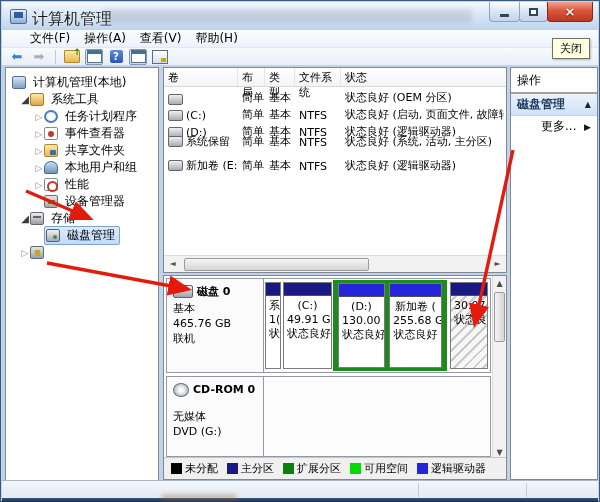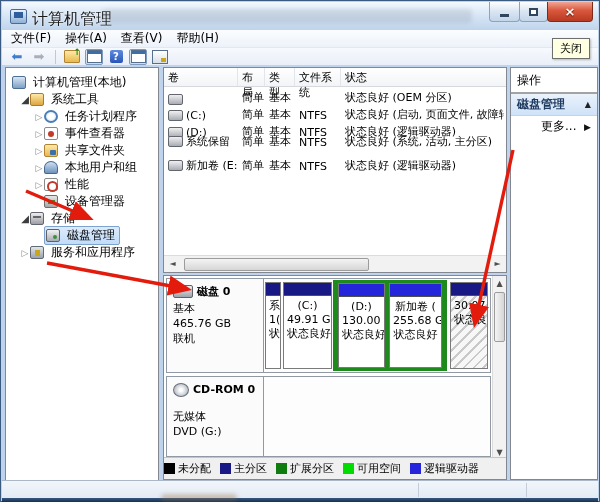--- a/index.html
+++ b/index.html
@@ -15,21 +15,21 @@
   .smudge.b{left:160px;top:493px;width:76px;height:7px;background:rgba(150,105,60,0.35);}
   .winbtns{position:absolute;top:1px;right:6px;display:flex;}
   .wbtn{height:19px;border:1px solid #8DA2BC;border-top:none;background:linear-gradient(#FDFEFF,#D9E5F2 50%,#C3D5EA);display:flex;align-items:center;justify-content:center;border-radius:0 0 4px 4px;margin-left:-1px;position:relative;}
   .wbtn.min{width:29px;} .wbtn.max{width:27px;} 
   .wbtn.close{width:44px;background:linear-gradient(#F2A492,#D9573C 45%,#B83A22);border-color:#7E2A1A;}
   .glyph-min{width:9px;height:3px;background:#30455E;margin-top:7px;}
   .glyph-max{width:9px;height:8px;border:2px solid #30455E;box-sizing:border-box;background:#fff;}
   .glyph-close{color:#fff;font-weight:bold;font-size:13px;text-shadow:0 1px 1px #5A1408;line-height:1;}
   .tooltip{position:absolute;left:551px;top:37px;background:#FFFFE1;border:1px solid #6E6E6E;padding:2px 7px;font-size:11px;z-index:60;box-shadow:1px 1px 2px rgba(0,0,0,.25);}
   
-  .menubar{position:absolute;left:1px;right:1px;top:29px;height:17px;background:linear-gradient(#FBFDFF,#EDF2FA);border-bottom:1px solid #E2E8F2;display:flex;align-items:center;padding-left:2px;}
+  .menubar{position:absolute;left:1px;right:1px;top:29px;height:17px;background:linear-gradient(#FBFDFF,#EDF2FA);border-bottom:1px solid #E2E8F2;display:flex;align-items:center;padding-left:21px;}
   .menu-item{padding:1px 7px;}
   .toolbar{position:absolute;left:1px;right:1px;top:47px;height:17px;background:linear-gradient(#F7FAFD,#E9EFF8);border-bottom:1px solid #C8D3E2;display:flex;align-items:center;padding-left:6px;gap:4px;}
   .tsep{width:1px;height:14px;background:#C0C9D6;margin:0 3px;}
   .tbtn{width:18px;height:16px;display:flex;align-items:center;justify-content:center;position:relative;}
   .tbtn.pressed{border:1px solid #7E9BBF;background:linear-gradient(#DDE9F6,#C9DCF1);border-radius:2px;box-sizing:border-box;}
   .arr{font-size:13px;line-height:1;}
   .arr.back{color:#3F7ECE;} .arr.fwd{color:#A9AFB8;}
   .ic-folder{width:14px;height:11px;background:linear-gradient(#FFE9A8,#E8B94E);border:1px solid #B08430;border-radius:1px;position:relative;}
   .ic-folder:after{content:"↑";position:absolute;right:-2px;top:-4px;color:#1E8A1E;font-size:9px;font-weight:bold;}
   .ic-window{width:13px;height:11px;border:1px solid #55708F;background:#fff;position:relative;}
@@ -79,21 +79,21 @@
   .pblock{position:absolute;top:3px;bottom:3px;border:1px solid #7A7A7A;background:#fff;box-sizing:border-box;overflow:hidden;}
   .pbar{height:12px;border-bottom:1px solid #4E4E4E;}
   .bar-navy{background:#191985;} .bar-blue{background:#2525DC;}
   .ptext{padding:3px 3px 0;font-size:11px;line-height:14px;white-space:nowrap;text-align:center;}
   .hatch{background:repeating-linear-gradient(135deg,#F7F7F7 0 5px,#C9C9C9 5px 7px);}
   .extframe{position:absolute;top:1px;bottom:1px;border:3px solid #1E8A1E;box-sizing:border-box;background:#1E8A1E;}
   .extframe .pblock{top:0;bottom:0;}
   .vscroll{position:absolute;right:0;top:0;width:14px;height:183px;background:#F2F2F2;border-left:1px solid #DCDCDC;box-sizing:border-box;}
   .vbtn{position:absolute;left:0;right:0;height:14px;color:#4E4E4E;font-size:8px;display:flex;align-items:center;justify-content:center;}
   .vthumb{position:absolute;left:1px;right:1px;top:16px;height:48px;background:linear-gradient(90deg,#F4F4F4,#D6D6D6);border:1px solid #9C9C9C;border-radius:2px;}
-  .legend{position:absolute;left:0;right:0;bottom:0;height:21px;background:#F0F0F0;border-top:1px solid #C5C5C5;display:flex;align-items:center;gap:9px;font-size:11px;white-space:nowrap;margin-top:18px;}
+  .legend{position:absolute;left:0;right:0;bottom:0;height:21px;background:#F0F0F0;border-top:1px solid #C5C5C5;display:flex;align-items:center;padding-left:7px;gap:9px;font-size:11px;white-space:nowrap;margin-top:18px;}
   .lg{display:flex;align-items:center;gap:3px;}
   .lsq{width:11px;height:11px;flex:none;}
   
   .actions-pane{position:absolute;left:509px;top:66px;width:88px;height:413px;background:#fff;border:1px solid #828790;box-sizing:border-box;}
   .act-title{padding:4px 6px 3px;border-bottom:2px solid #a3a3a3;}
   .act-group{height:21px;background:linear-gradient(#EAF2FC,#CFE2F7);border-bottom:1px solid #C2D4E8;display:flex;align-items:center;padding:0 6px;color:#1F3A5F;font-weight:bold;}
   .act-group .tri{margin-left:auto;font-size:8px;color:#222;font-weight:normal;}
   .act-more{height:21px;display:flex;align-items:center;padding:0 6px 0 30px;}
   .act-more .tri{margin-left:auto;font-size:9px;color:#111;}
   
@@ -203,21 +203,20 @@
       </div>
     <div class="trow" style="top:159px;left:38px">
         <span class="tsel">
           <span class="ticon i-diskm"></span>
           <span class="tlabel">磁盘管理</span>
         </span>
       </div>
     <div class="trow" style="top:176px;left:14px">
         <span class="texp">▷</span>
         <span class="ticon i-serv"></span>
-        <span class="tlabel">服务和应用程序</span>
       </div>
   </div>
 
   <div class="vol-pane">
     <div class="vhead">
       <span class="vh w0">卷</span>
       <span class="vh w1">布局</span>
       <span class="vh w2">类型</span>
       <span class="vh w3">文件系统</span>
       <span class="vh w4" style="border-right:none">状态</span>

